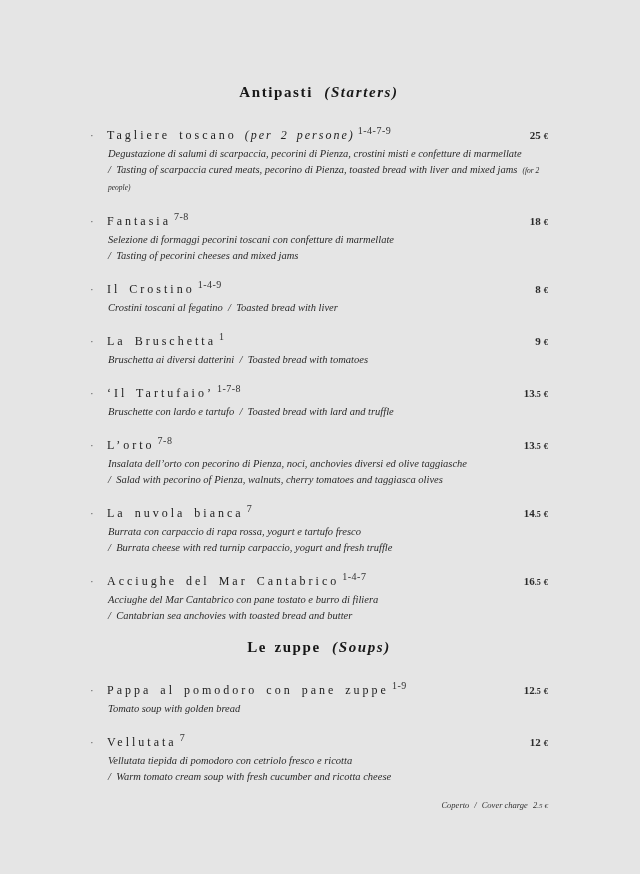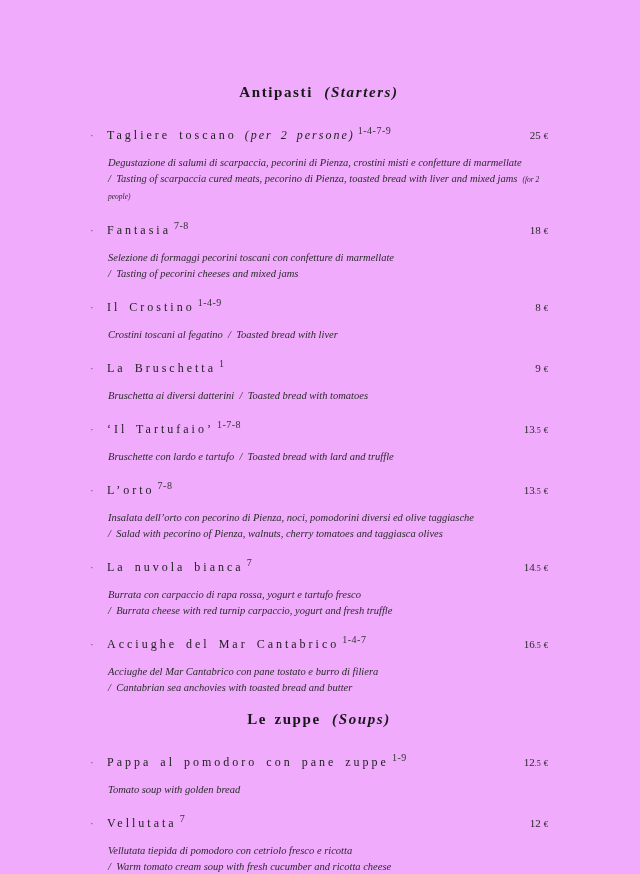--- a/index.html
+++ b/index.html
@@ -7,21 +7,21 @@
     width: 640px; height: 874px;
     font-family: "Liberation Serif", "DejaVu Serif", serif;
     color: #1f1f1f;
     -webkit-font-smoothing: antialiased;
   }
   .page {
     box-sizing: border-box;
     width: 640px; height: 874px;
     padding: 84px 92px 0 90px;
     overflow: hidden;
-    background: #f0abfc;
+    background: #e5e5e5;
   }
   .menu-section.second { margin-top: 6px; }
   .section-title {
     margin: 0 0 24px 0;
     text-align: center;
     font-size: 15px;
     font-weight: bold;
     letter-spacing: 1.6px;
     word-spacing: 2px;
     color: #181818;
@@ -47,25 +47,26 @@
     letter-spacing: 0.5px;
     vertical-align: super;
     margin-left: 3px;
     color: #333;
   }
   .item-price {
     margin-left: auto;
     font-size: 11px;
     white-space: nowrap;
     color: #2a2a2a;
+    font-weight: bold;
   }
   .price-dec { font-size: 8px; }
   .price-cur { font-size: 8.5px; margin-left: 3px; }
   .item-desc {
-    margin-top: 12px;
+    margin-top: 3px;
     padding-left: 18px;
     font-style: italic;
     font-size: 10.5px;
     line-height: 16px;
     color: #2b2b2b;
   }
   .desc-note { font-size: 7.5px; margin-left: 5px; }
   .footer {
     margin-top: 4px;
     text-align: right;
@@ -145,21 +146,21 @@
             </div>
   </div>
 
   <div class="menu-item">
     <div class="item-row">
       <span class="bullet">·</span>
       <span class="item-name"><span>L’orto</span><span class="name-suffix"></span><span class="allergens">7-8</span></span>
       <span class="item-price"><span>13</span><span class="price-dec">.5</span><span class="price-cur">€</span></span>
     </div>
     <div class="item-desc">
-              <div class="desc-line"><span>Insalata dell’orto con pecorino di Pienza, noci, pomodorini diversi ed olive taggiasche</span></div>
+              <div class="desc-line"><span>Insalata dell’orto con pecorino di Pienza, noci, anchovies diversi ed olive taggiasche</span></div>
               <div class="desc-line"><span>/&nbsp; Salad with pecorino of Pienza, walnuts, cherry tomatoes and taggiasca olives</span></div>
             </div>
   </div>
 
   <div class="menu-item">
     <div class="item-row">
       <span class="bullet">·</span>
       <span class="item-name"><span>La nuvola bianca</span><span class="name-suffix"></span><span class="allergens">7</span></span>
       <span class="item-price"><span>14</span><span class="price-dec">.5</span><span class="price-cur">€</span></span>
     </div>

